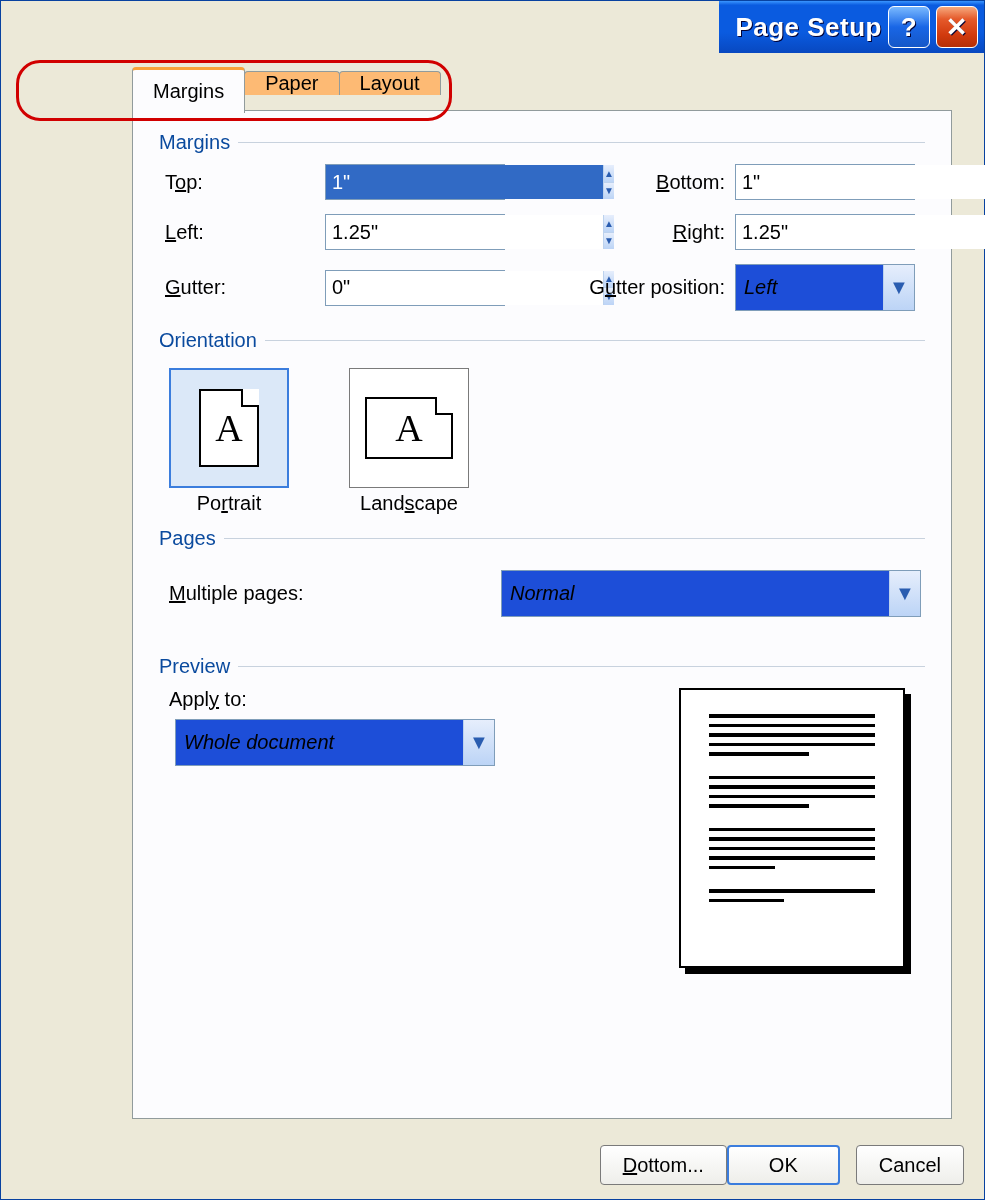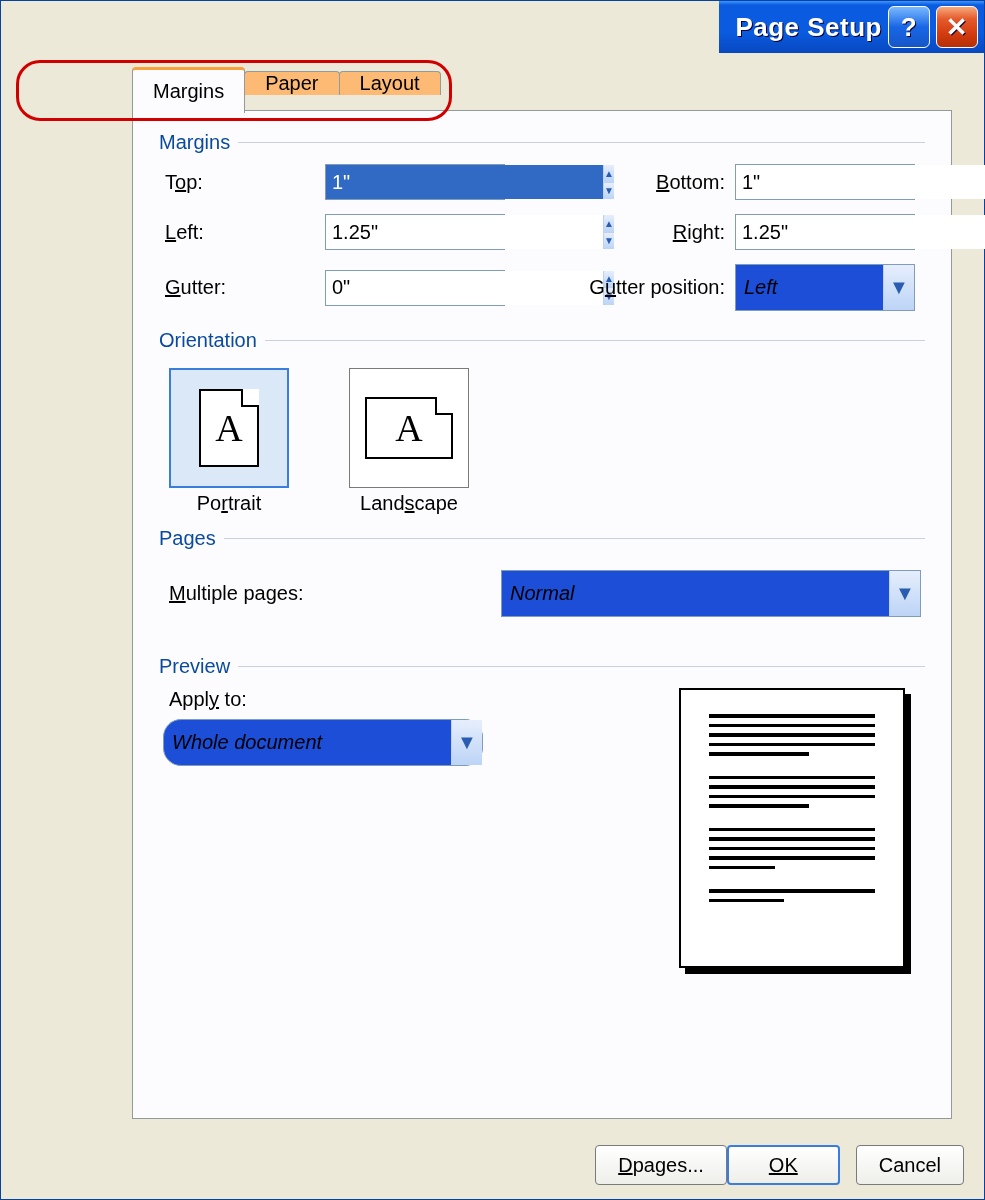--- a/index.html
+++ b/index.html
@@ -276,21 +276,20 @@
     height:40px;
     padding:0 22px;
     border:1px solid #7a7a7a;
     border-radius:4px;
     background:linear-gradient(to bottom,#ffffff,#eeeeea);
     cursor:pointer;
   }
   button.winbtn.ok{
     border:2px solid #3b7ddd;
     padding:4px 40px;
-    text-decoration:underline;
   }
   .button-row .spacer{flex:1;}
   .button-row button + button{margin-left:16px;}
 </style>
 </head>
 <body>
 
 <div class="window">
 
   <div class="titlebar">
@@ -398,21 +397,21 @@
         <div class="combo">
           <span class="val">Normal</span>
           <div class="dd">▼</div>
         </div>
       </div>
 
       <div class="section-title">Preview</div>
       <div class="preview-area">
         <div class="preview-left">
           <div class="lbl" style="margin-left:10px;"><span>Appl</span><span class="underline">y</span><span> to:</span></div>
-          <div class="combo" style="margin-left:4px;border-radius:18px;">
+          <div class="combo" style="margin-left:16px;">
             <span class="val">Whole document</span>
             <div class="dd">▼</div>
           </div>
         </div>
         <div class="preview-page">
           <div class="pl"></div>
             <div class="pl"></div>
             <div class="pl"></div>
             <div class="pl"></div>
             <div class="pl short"></div>
@@ -430,19 +429,19 @@
           <div class="gap"></div>
           <div class="pl"></div>
             <div class="pl short" style="width:45%"></div>
         </div>
       </div>
 
     </div>
 
   </div>
   <div class="button-row">
-      <button class="winbtn"><span></span><span class="underline">D</span><span>pages...</span></button>
+      <button class="winbtn"><span></span><span class="underline">D</span><span>ottom...</span></button>
       <div class="spacer"></div>
       <button class="winbtn ok">OK</button>
       <button class="winbtn">Cancel</button>
   </div>
 
 </div>
 
 </body></html>

